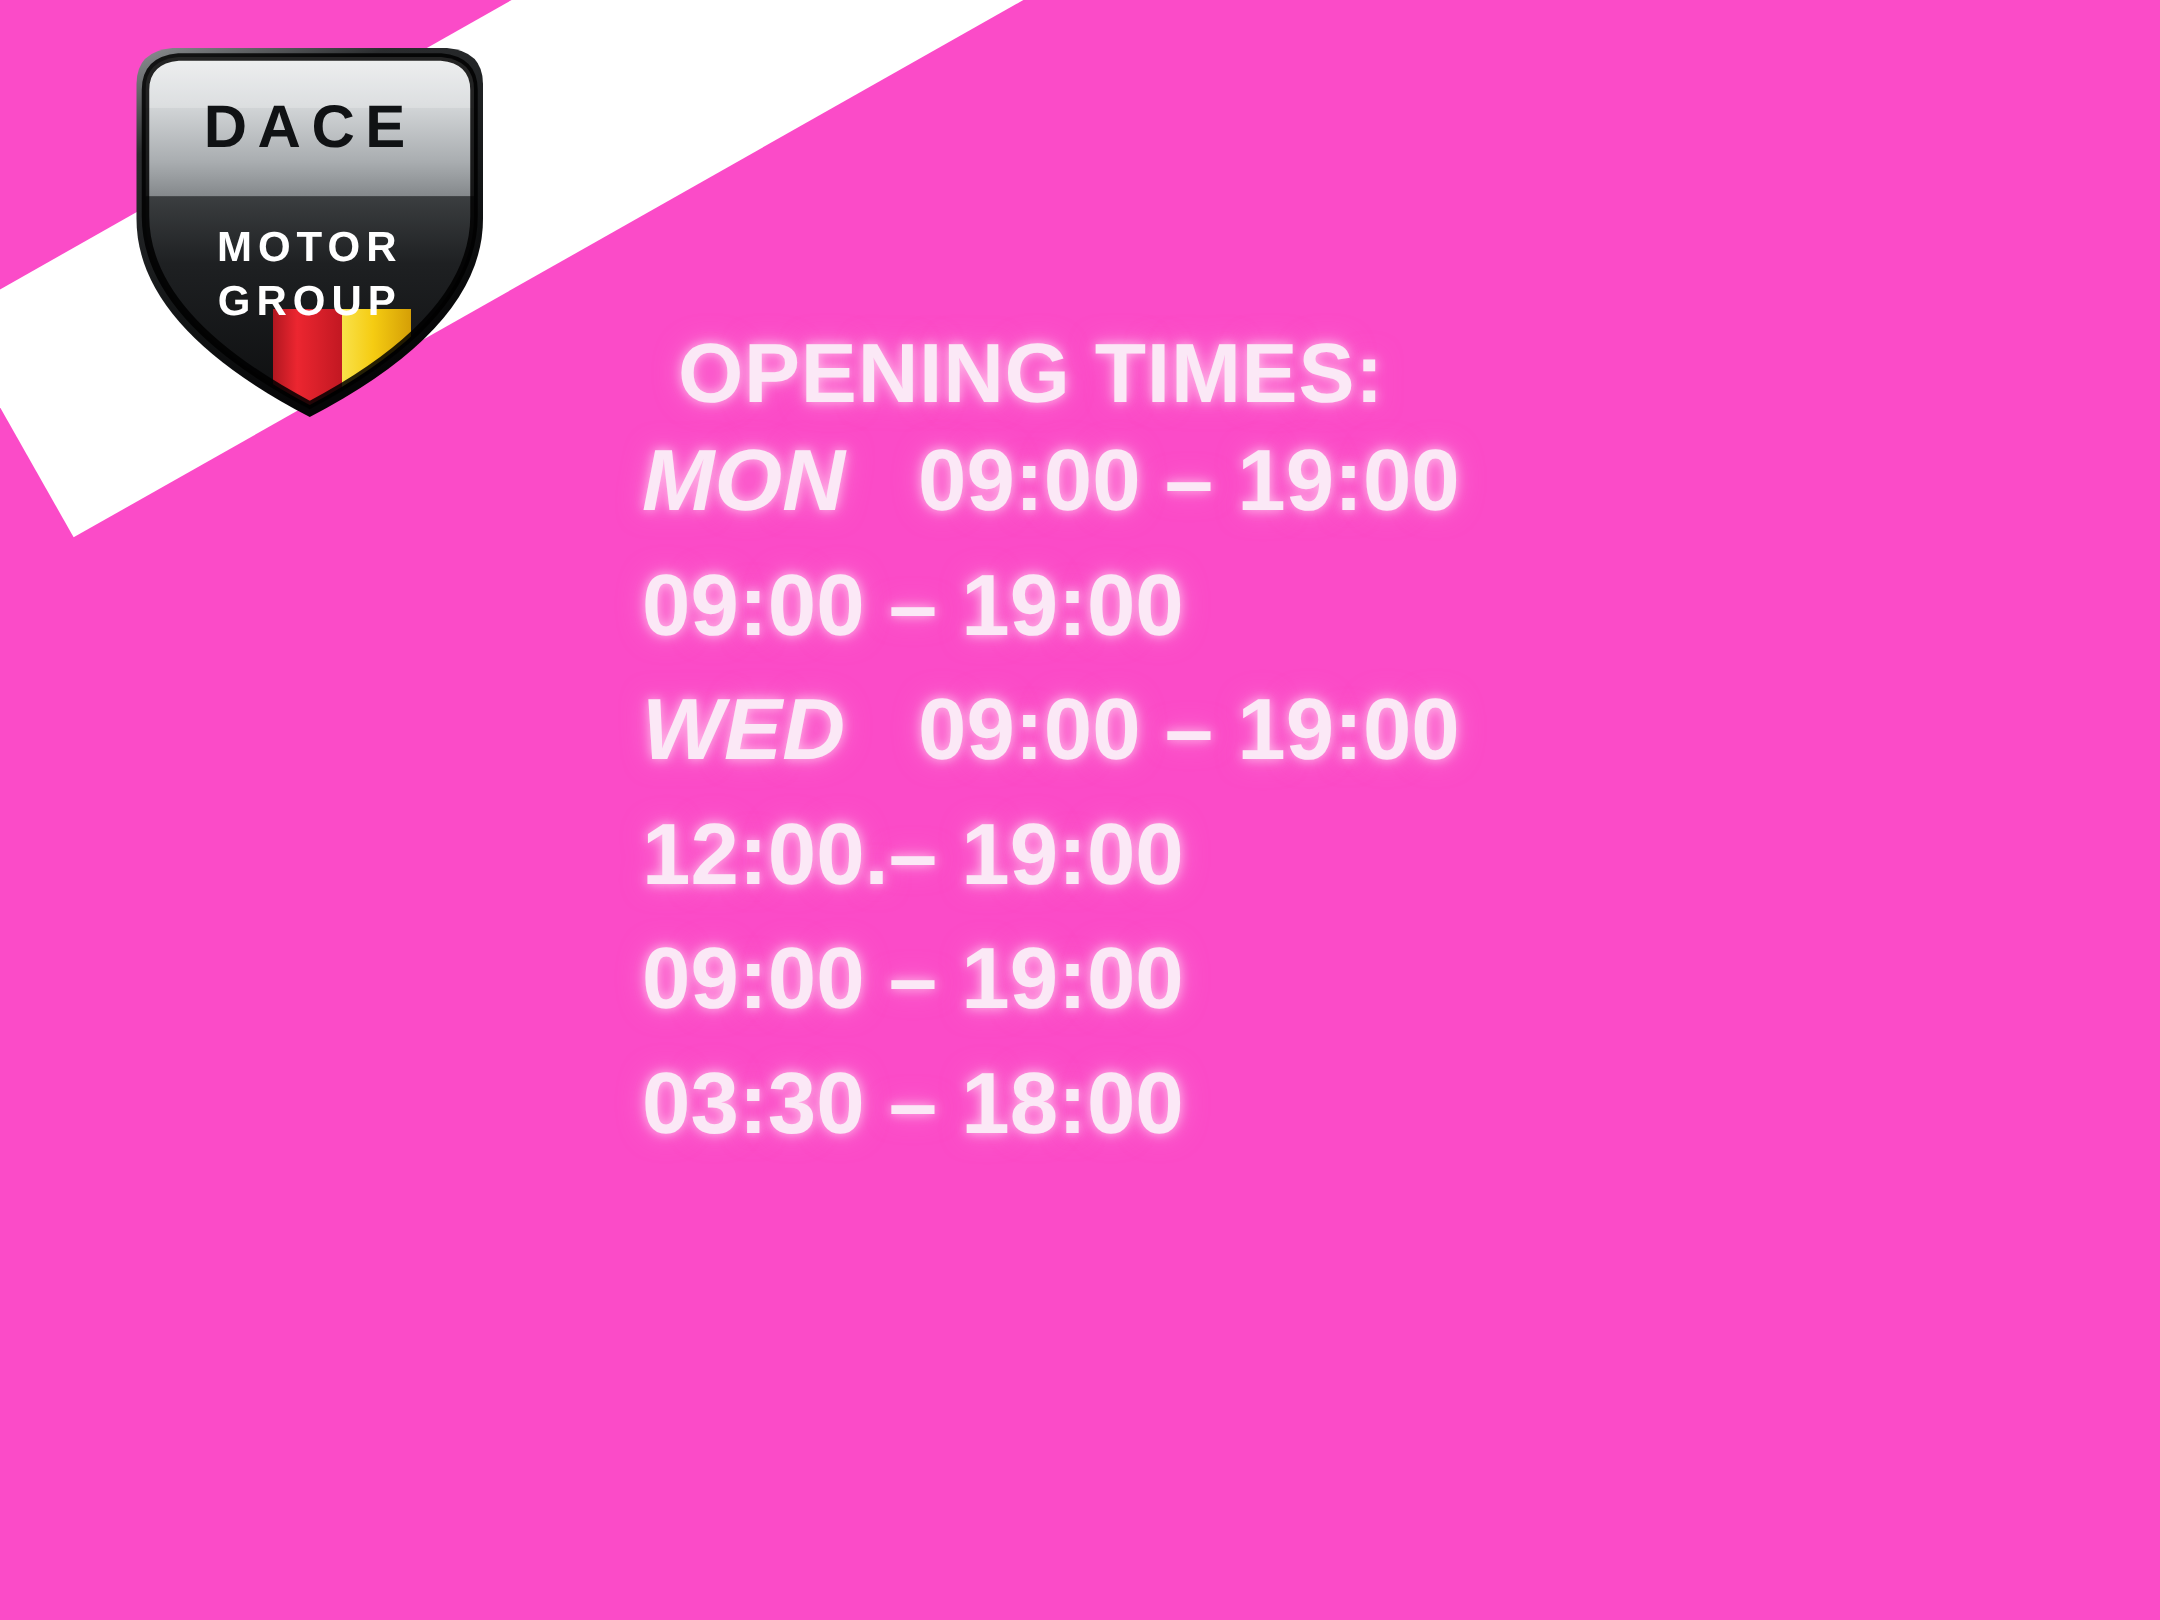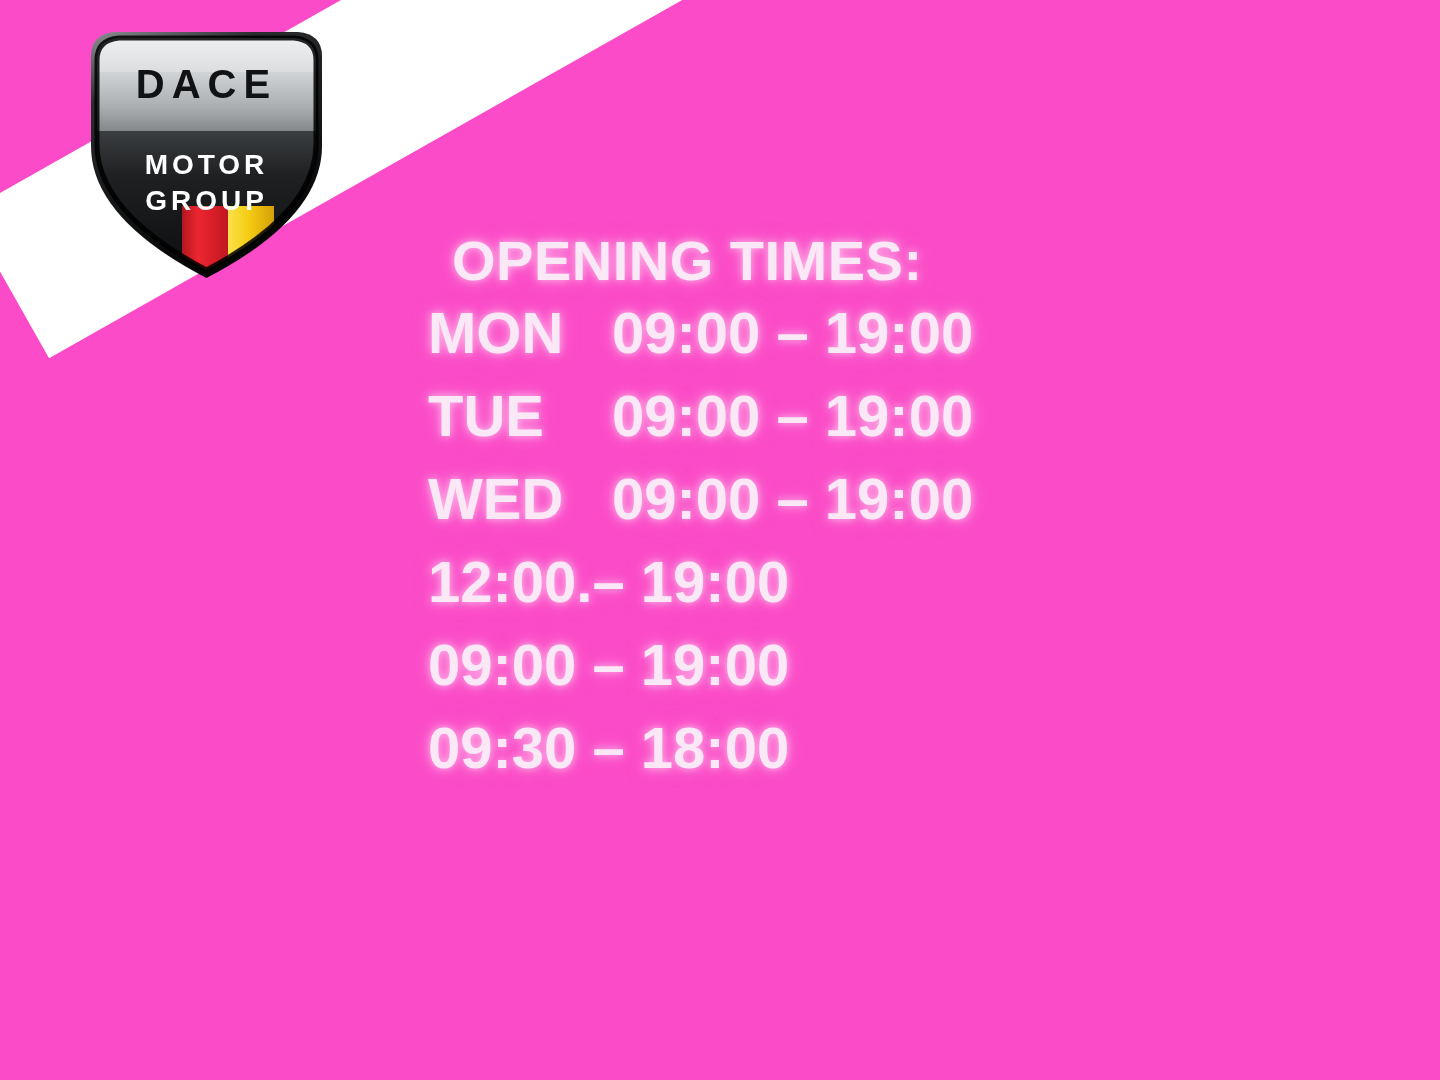--- a/index.html
+++ b/index.html
@@ -38,21 +38,21 @@
     top: 26px;
     width: 243px;
     height: 252px;
   }
   .logo svg { display: block; width: 100%; height: 100%; }
 
   
   .times-block {
     position: absolute;
     left: 0;
-    top: 228px;
+    top: 216px;
     width: 1440px;
   }
   .times-title {
     margin: 0 0 6px 452px;
     font-size: 56px;
     font-weight: 700;
     letter-spacing: 0.5px;
     color: #FBE8F6;
     text-shadow: 0 0 8px rgba(255,210,240,0.85),
                  0 0 18px rgba(255,170,225,0.55);
@@ -71,20 +71,21 @@
     color: #FBE8F6;
     font-size: 58px;
     font-weight: 700;
     text-shadow: 0 0 8px rgba(255,210,240,0.85),
                  0 0 18px rgba(255,170,225,0.55);
     white-space: nowrap;
   }
   .row-day {
     width: 184px;
     flex: 0 0 184px;
+    font-style: italic;
   }
   .row-hours {
     flex: 0 0 auto;
   }
 </style>
 </head>
 <body>
 
 <div id="poster">
 
@@ -154,32 +155,31 @@
 
   <div class="times-block">
     <h1 class="times-title">OPENING TIMES:</h1>
 
     <ul class="times-rows">
       <li class="times-row">
         <span class="row-day">MON</span>
         <span class="row-hours">09:00 – 19:00</span>
       </li>
       <li class="times-row">
-        <span class="row-day">TUE</span>
         <span class="row-hours">09:00 – 19:00</span>
       </li>
       <li class="times-row">
         <span class="row-day">WED</span>
         <span class="row-hours">09:00 – 19:00</span>
       </li>
       <li class="times-row">
         <span class="row-hours">12:00.– 19:00</span>
       </li>
       <li class="times-row">
         <span class="row-hours">09:00 – 19:00</span>
       </li>
       <li class="times-row">
-        <span class="row-hours">09:30 – 18:00</span>
+        <span class="row-hours">03:30 – 18:00</span>
       </li>
     </ul>
   </div>
 
 </div>
 
 </body></html>

